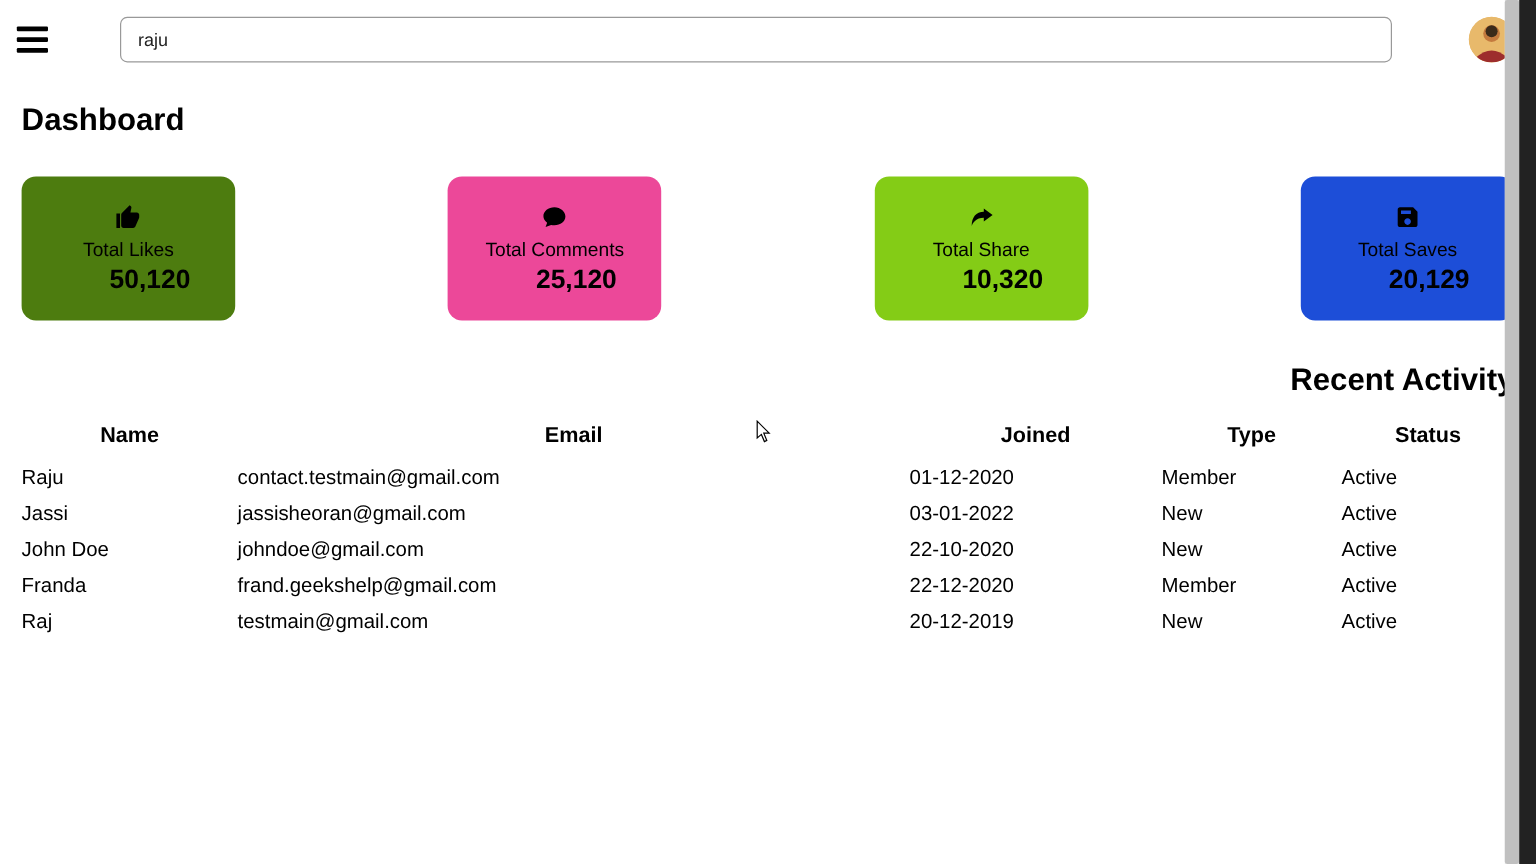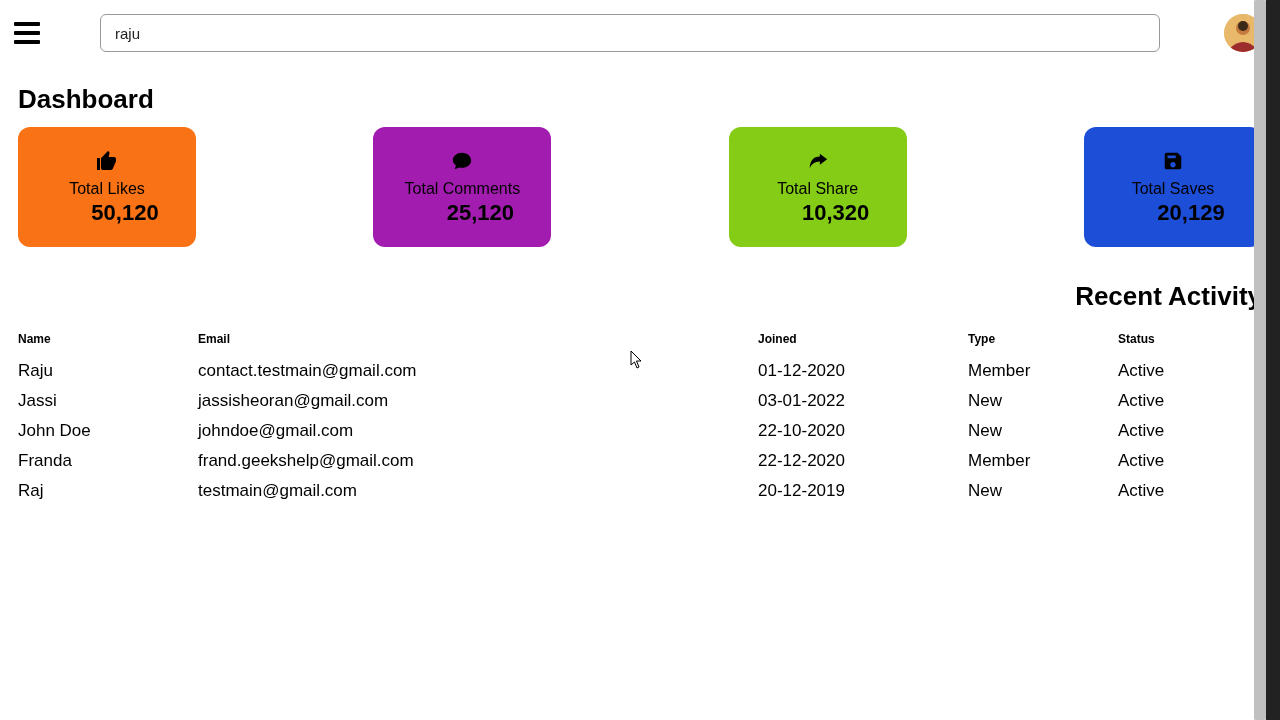--- a/index.html
+++ b/index.html
@@ -10,37 +10,37 @@
     .hamburger span { display:block; height:4px; background:#000; width:100%; border-radius:1px; }
 
     .search-wrap { flex:0 0 auto; width:1060px; }
     .search-input { width:100%; height:38px; border:1px solid #999; border-radius:6px; padding:0 14px; font-size:15px; color:#222; outline:none; }
 
     .avatar { width:38px; height:38px; border-radius:50%; overflow:hidden; margin-left:auto; cursor:pointer; background:#e8b96b; position:relative;}
     .avatar svg{position:absolute;top:0;left:0;}
 
     .content { padding:0 18px; }
 
-    h2.section-title { font-size:26px; font-weight:700; margin:22px 0 12px 0; }
+    h2.section-title { font-size:26px; font-weight:700; margin:22px 0 32px 0; }
 
     .cards { display:flex; justify-content:space-between; gap:20px; }
     .card { width:178px; height:120px; border-radius:12px; display:flex; flex-direction:column; align-items:center; justify-content:center; text-align:center; }
     .card-icon-box { height:26px; display:flex; align-items:center; justify-content:center; margin-bottom:6px;}
     .card-label { font-size:16px; font-weight:400; margin-bottom:2px; }
     .card-value { font-size:22px; font-weight:700;margin-left:36px; }
 
-    .card-blue { background:#f97316; }
-    .card-green { background:#a21caf; }
+    .card-blue { background:#4d7c0f; }
+    .card-green { background:#ec4899; }
     .card-purple { background:#84cc16; }
     .card-pink { background:#1d4ed8; }
 
     h2.activity-title { font-size:26px; font-weight:700; margin:34px 0 14px 0;text-align:right; }
 
     table.activity { width:100%; border-collapse:collapse; font-size:17px; }
-    table.activity th { text-align:left; font-weight:700; padding:6px 0 10px 0; font-size:12px;}
+    table.activity th { text-align:center; font-weight:700; padding:6px 0 10px 0; font-size:18px;}
     table.activity td { padding:5px 0; font-size:17px; }
     table.activity th:nth-child(1), table.activity td:nth-child(1){ width:180px; }
     table.activity th:nth-child(2), table.activity td:nth-child(2){ width:560px; }
     table.activity th:nth-child(3), table.activity td:nth-child(3){ width:210px; }
     table.activity th:nth-child(4), table.activity td:nth-child(4){ width:150px; }
     table.activity th:nth-child(5), table.activity td:nth-child(5){ width:auto; }
 
     .right-strips { position:absolute; top:0; right:0; height:720px; width:14px; background:#222; }
     .right-strip-scroll { position:absolute; top:0; right:14px; height:720px; width:12px; background:#e9e9e9; }
     .scrollbar-thumb { position:absolute; top:0; right:0; width:12px; height:720px; background:#c0c0c0; border-radius:2px;}

